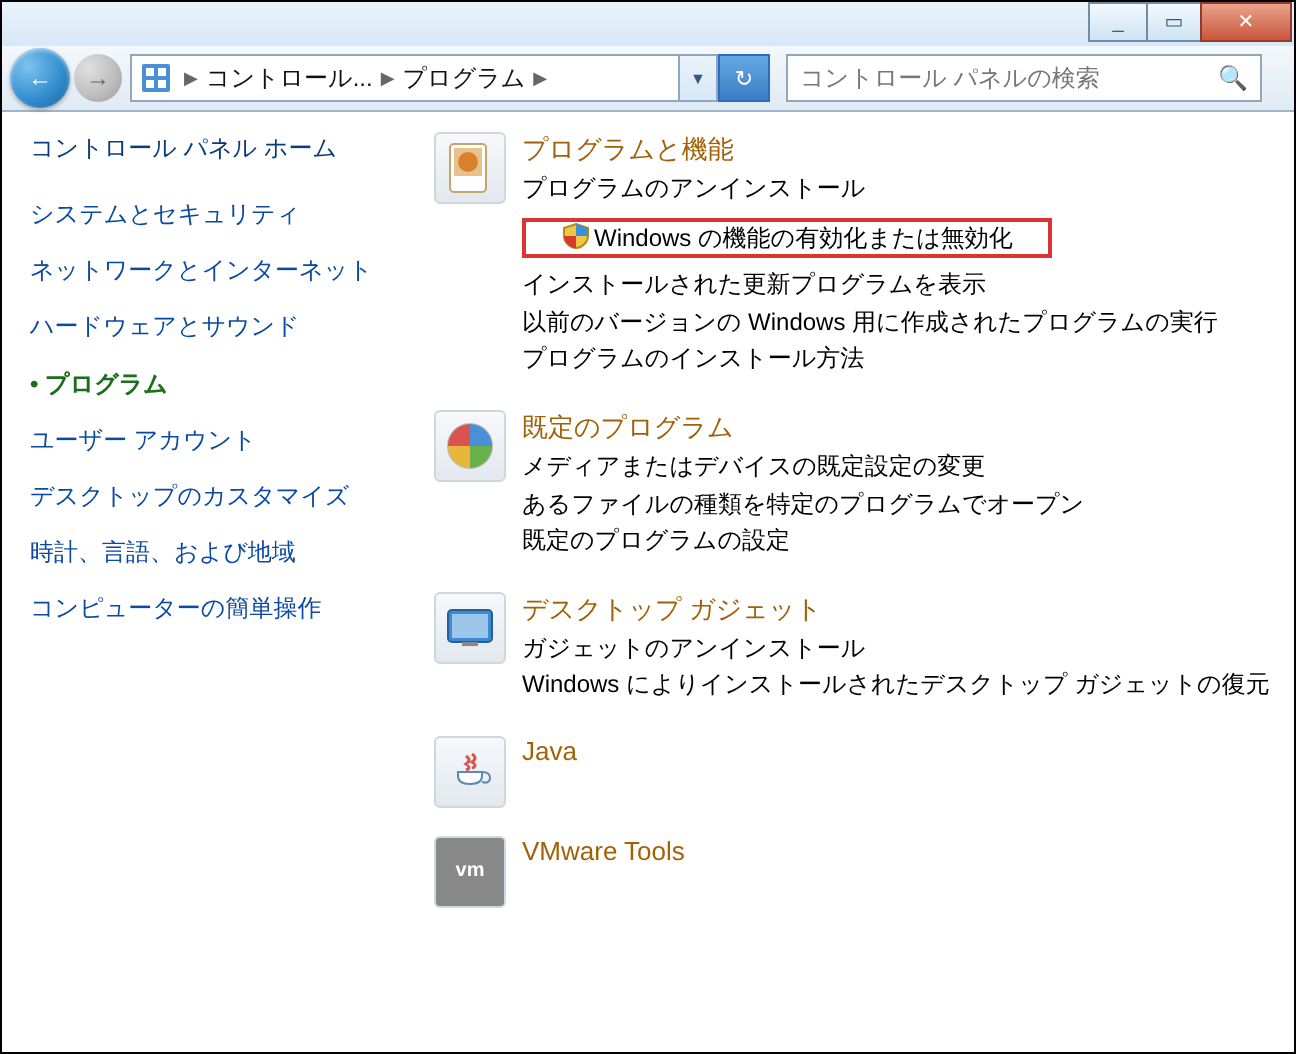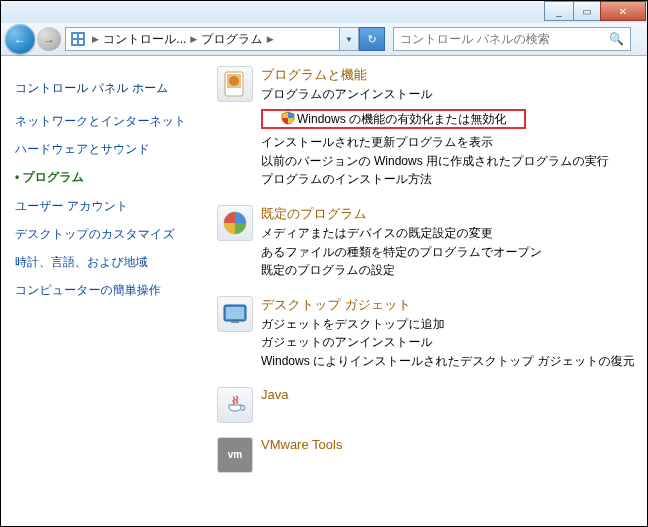--- a/index.html
+++ b/index.html
@@ -17,21 +17,21 @@
 .addr{flex:1;height:22px;border:1px solid #91a7bc;background:#fff;display:flex;align-items:center;font-size:12px;color:#111;overflow:hidden}
 .addr-icon{width:16px;height:16px;margin:0 4px;display:flex;align-items:center;justify-content:center}
 .addr-seg{padding:0 2px}
 .addr-sep{color:#666;padding:0 2px;font-size:9px}
 .addr-drop{width:18px;height:22px;border:1px solid #91a7bc;border-left:0;background:linear-gradient(#eaf3fb,#d7e8f7);display:flex;align-items:center;justify-content:center;font-size:8px;color:#2f5b80}
 .refresh{width:24px;height:22px;border:1px solid #316ac5;margin-left:0;background:linear-gradient(#64a9e4,#3b7dc3);display:flex;align-items:center;justify-content:center;color:#fff;font-size:11px}
 .search{width:236px;height:22px;border:1px solid #91a7bc;margin-left:4px;margin-right:16px;background:#fff;display:flex;align-items:center;color:#777;justify-content:space-between}
 .search span:first-child{padding-left:6px}
 .search-icon{padding-right:6px;color:#4a79a5}
 .body{display:flex;height:470px}
-.sidebar{width:210px;padding:24px 10px 10px 14px;border-right:0;color:#003399;box-sizing:border-box}
+.sidebar{width:210px;padding:10px 10px 10px 14px;border-right:0;color:#003399;box-sizing:border-box}
 .sidebar .home{color:#0a3d78;font-size:12px;margin-bottom:16px}
 .sidebar .item{color:#0b4aa2;margin:0 0 12px 0;line-height:1.35}
 .sidebar .active{color:#1a6f1a;font-weight:bold}
 .sidebar .active::before{content:"• ";color:#1a6f1a}
 .main{flex:1;padding:10px 4px 10px 6px;overflow:auto}
 .section{display:flex;margin-bottom:14px}
 .secicon{width:34px;height:34px;flex:0 0 34px;margin-right:8px;border:1px solid #cfd6dc;background:linear-gradient(#f7f9fb,#e2e8ee);display:flex;align-items:center;justify-content:center;color:#e08a2c;border-radius:3px;font-size:18px}
 .seccol{flex:1}
 .sectitle{color:#a16207;font-size:13px;margin-bottom:1px}
 .seclink{color:#000000;font-size:12px;margin:3px 0;line-height:1.3}
@@ -76,20 +76,21 @@
     </div>
     <div class="search">
       <span>コントロール パネルの検索</span>
       <span class="search-icon">🔍</span>
     </div>
   </div>
 
   <div class="body">
     <div class="sidebar">
       <div class="home">コントロール パネル ホーム</div>
+      <div class="item">システムとセキュリティ</div>
       <div class="item">ネットワークとインターネット</div>
       <div class="item">ハードウェアとサウンド</div>
       <div class="item active">プログラム</div>
       <div class="item">ユーザー アカウント</div>
       <div class="item">デスクトップのカスタマイズ</div>
       <div class="item">時計、言語、および地域</div>
       <div class="item">コンピューターの簡単操作</div>
     </div>
 
     <div class="main">
@@ -139,21 +140,20 @@
       <div class="section">
         <div class="secicon">
           <svg width="28" height="28" viewBox="0 0 28 28">
               <rect x="3" y="5" width="22" height="16" rx="2" fill="#3c8bd4" stroke="#2a5f94"></rect>
               <rect x="5" y="7" width="18" height="12" fill="#9cc7ea"></rect>
               <rect x="10" y="21" width="8" height="2" fill="#888"></rect>
             </svg>
         </div>
         <div class="seccol">
           <div class="sectitle">デスクトップ ガジェット</div>
-          <div class="seclink">ガジェットをデスクトップに追加</div>
           <div class="seclink">ガジェットのアンインストール</div>
           <div class="seclink">Windows によりインストールされたデスクトップ ガジェットの復元</div>
         </div>
       </div>
 
       <div class="section">
         <div class="secicon">
           <svg width="24" height="24" viewBox="0 0 24 24">
               <path d="M6 14 Q6 18 12 18 Q18 18 18 14 L18 12 L6 12 Z" fill="#fff" stroke="#5b8ab2"></path>
               <path d="M18 12 Q22 12 22 15 Q22 18 18 17" fill="none" stroke="#5b8ab2"></path>

